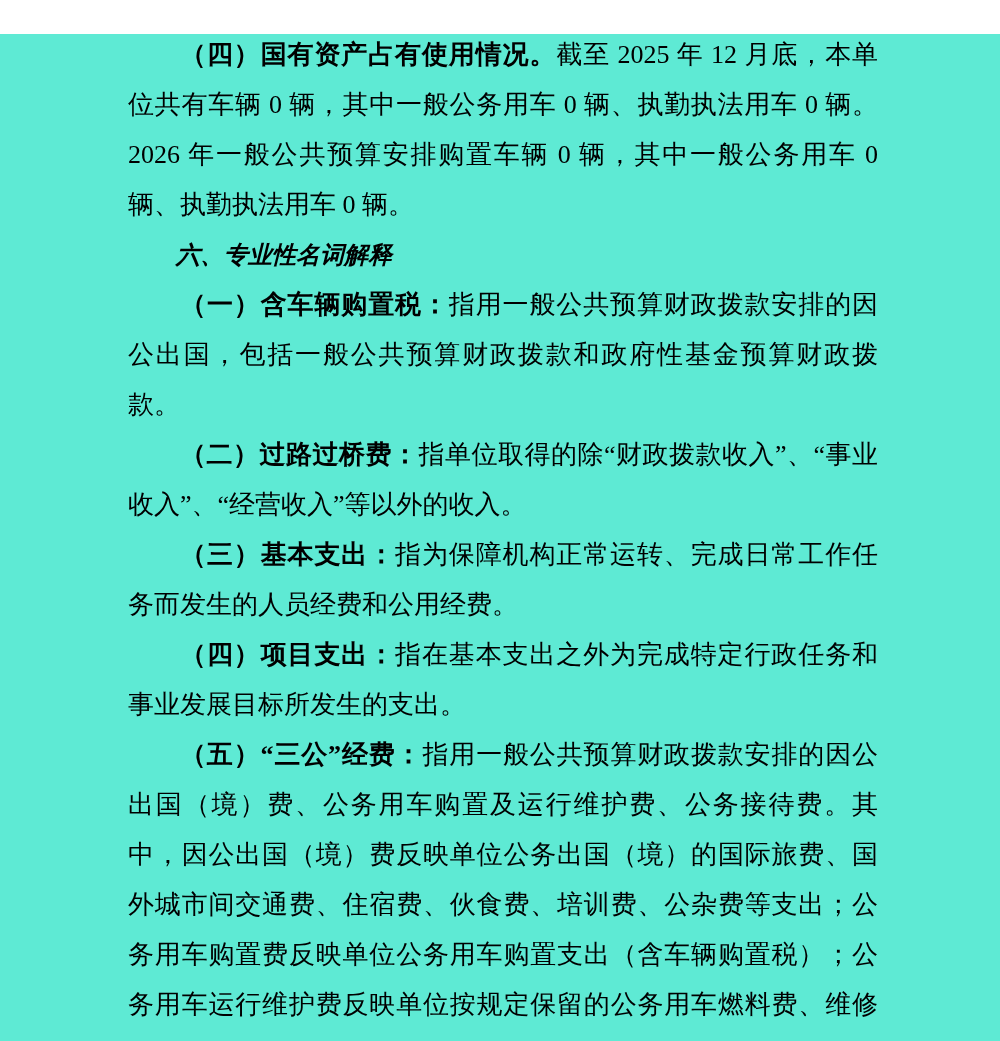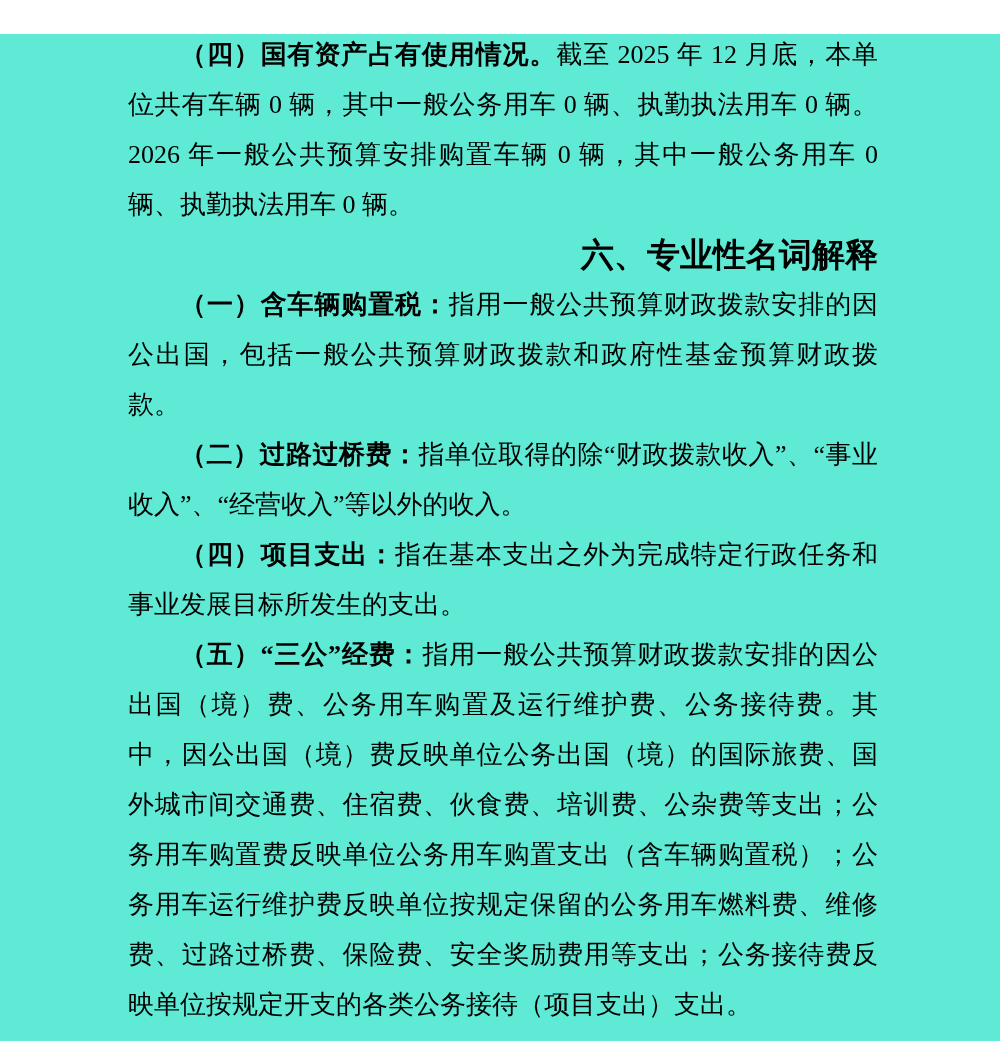--- a/index.html
+++ b/index.html
@@ -36,38 +36,40 @@
     text-indent: 2em;
   }
   .para .lead {
     font-weight: bold;
   }
   .heading {
     margin: 0;
     text-indent: 2em;
     font-family: "Liberation Sans", "DejaVu Sans", sans-serif;
     font-weight: bold;
-    font-size: 33px;
+    font-size: 24px;
     line-height: 50px;
-    text-align: right;
+    text-align: left;
+    font-style: italic;
   }
 </style>
 </head>
 <body>
 
 <div class="page">
   <div class="content">
 
     <p class="para"><span class="lead">（四）国有资产占有使用情况。</span><span>截至 2025 年 12 月底，本单位共有车辆 0 辆，其中一般公务用车 0 辆、执勤执法用车 0 辆。2026 年一般公共预算安排购置车辆 0 辆，其中一般公务用车 0 辆、执勤执法用车 0 辆。</span></p>
 
     <h2 class="heading">六、专业性名词解释</h2>
 
     <p class="para"><span class="lead">（一）含车辆购置税：</span><span>指用一般公共预算财政拨款安排的因公出国，包括一般公共预算财政拨款和政府性基金预算财政拨款。</span></p>
 
     <p class="para"><span class="lead">（二）过路过桥费：</span><span>指单位取得的除“财政拨款收入”、“事业收入”、“经营收入”等以外的收入。</span></p>
 
+    <p class="para"><span class="lead">（三）基本支出：</span><span>指为保障机构正常运转、完成日常工作任务而发生的人员经费和公用经费。</span></p>
 
     <p class="para"><span class="lead">（四）项目支出：</span><span>指在基本支出之外为完成特定行政任务和事业发展目标所发生的支出。</span></p>
 
     <p class="para"><span class="lead">（五）“三公”经费：</span><span>指用一般公共预算财政拨款安排的因公出国（境）费、公务用车购置及运行维护费、公务接待费。其中，因公出国（境）费反映单位公务出国（境）的国际旅费、国外城市间交通费、住宿费、伙食费、培训费、公杂费等支出；公务用车购置费反映单位公务用车购置支出（含车辆购置税）；公务用车运行维护费反映单位按规定保留的公务用车燃料费、维修费、过路过桥费、保险费、安全奖励费用等支出；公务接待费反映单位按规定开支的各类公务接待（项目支出）支出。</span></p>
 
   </div>
 </div>
 
 </body></html>

